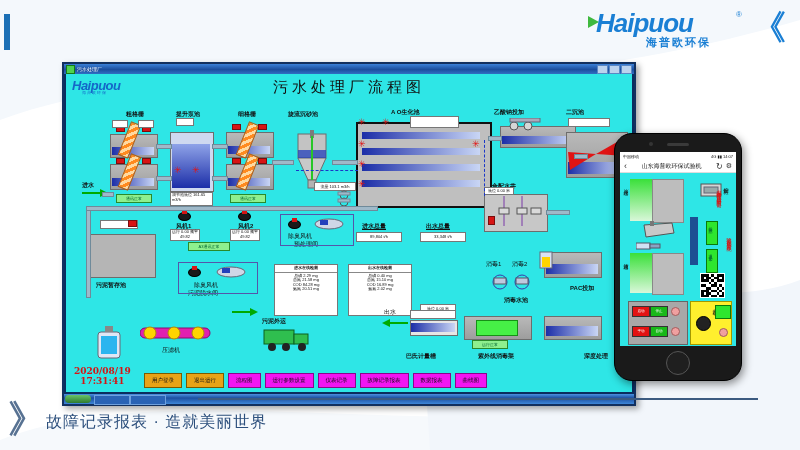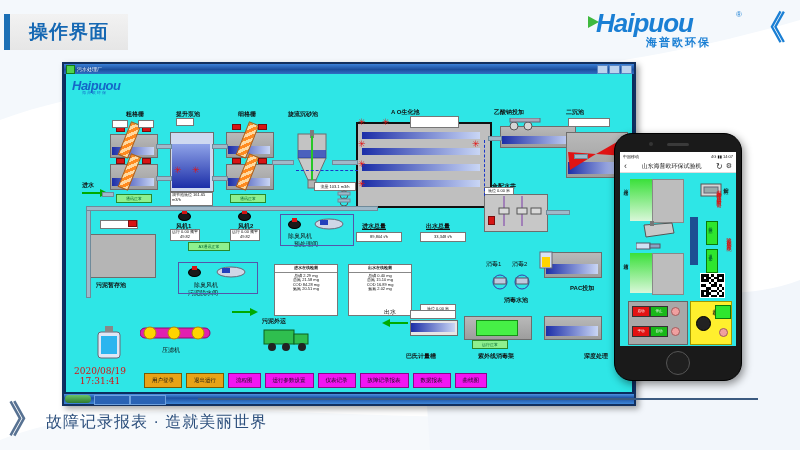--- a/index.html
+++ b/index.html
@@ -60,21 +60,21 @@
   .pipe-d{position:absolute;border-top:1px dashed #1a36c8;}
   .pipe-dv{position:absolute;border-left:1px dashed #1a36c8;}
   .screw{position:absolute;background:repeating-linear-gradient(135deg,#ff8a1f 0 3px,#ffd9a0 3px 6px);border:1px solid #b35f10;}
   .fan{position:absolute;color:#e21212;font-size:9px;line-height:9px;}
   .motor{position:absolute;width:11px;height:7px;border-radius:50%;background:#1a1a1a;border:1px solid #000;}
   .motor:after{content:"";position:absolute;left:3px;top:-3px;width:5px;height:4px;background:#d71414;}
   .btn-bar{position:absolute;left:6px;bottom:4px;right:4px;height:15px;display:flex;gap:4px;align-items:center;}
   .opbtn{height:13px;flex:0 0 auto;padding:0 7px;display:flex;align-items:center;justify-content:center;
      font-size:5.5px;color:#111;border:1px solid #7a5a00;background:#e8a317;white-space:nowrap;}
   .opbtn.magenta{background:#f215f2;border-color:#8a088a;}
-  .clock{position:absolute;left:8px;bottom:6px;color:#d71414;font-size:9px;font-weight:normal;text-align:center;line-height:1.05;font-family:"DejaVu Serif",serif;}
+  .clock{position:absolute;left:8px;bottom:6px;color:#d71414;font-size:9px;font-weight:bold;text-align:center;line-height:1.05;font-family:"DejaVu Serif",serif;}
 
   
   .phone{position:absolute;left:614px;top:133px;width:126px;height:246px;background:#1a1a1a;border-radius:18px;
      box-shadow:2px 3px 8px rgba(0,0,0,.45);border:1px solid #000;}
   .ph-speaker{position:absolute;left:50%;top:9px;transform:translateX(-50%);width:22px;height:3px;border-radius:2px;background:#3a3a3a;}
   .ph-cam{position:absolute;left:34px;top:8px;width:4px;height:4px;border-radius:50%;background:#343434;}
   .ph-screen{position:absolute;left:5px;top:18px;width:116px;height:194px;background:#2ee6e6;overflow:hidden;}
   .ph-status{height:8px;background:#fff;display:flex;align-items:center;justify-content:space-between;padding:0 3px;font-size:4px;color:#111;}
   .ph-nav{height:12px;background:#fff;display:flex;align-items:center;gap:3px;padding:0 4px;border-bottom:1px solid #ddd;}
   .ph-nav-title{font-size:6px;color:#111;flex:1;text-align:center;white-space:nowrap;}
@@ -96,23 +96,20 @@
 
 <div class="slide">
 
   <svg class="bg-swoosh" viewBox="0 0 800 450" preserveAspectRatio="none">
     <path d="M0,120 C220,40 420,130 800,20 L800,0 L0,0 Z" fill="#f4f8fc"></path>
     <path d="M0,440 C180,370 430,455 800,392 L800,450 L0,450 Z" fill="#f6f9fc"></path>
     <path d="M420,300 C560,250 700,320 800,280 L800,450 L430,450 Z" fill="#f2f6fb"></path>
   </svg>
 
   <div class="title-bar"></div>
-  <div class="title-box">
-    <span class="title-text">操作界面</span>
-  </div>
 
   <div class="brand">
     <span class="brand-leaf"></span>
     <span class="brand-name">Haipuou</span>
     <span class="brand-reg">®</span>
     <span class="brand-cn">海普欧环保</span>
     <span class="chev-hdr">《</span>
   </div>
 
   <div class="monitor">
@@ -124,20 +121,21 @@
         <span></span>
         <span></span>
         <span></span>
       </span>
     </div>
 
     <div class="screen">
 
       <div class="sc-logo">Haipuou</div>
       <div class="sc-logo-cn">海普欧环保</div>
+      <div class="sc-title">污水处理厂流程图</div>
 
       <div class="lbl lbl-b" style="left:60px;top:36px">粗格栅</div>
       <div class="lbl lbl-b" style="left:110px;top:36px">提升泵池</div>
       <div class="lbl lbl-b" style="left:172px;top:36px">细格栅</div>
       <div class="lbl lbl-b" style="left:222px;top:36px">旋流沉砂池</div>
       <div class="lbl lbl-b" style="left:325px;top:34px">A O生化池</div>
       <div class="lbl lbl-b" style="left:428px;top:34px">乙酸钠投加</div>
       <div class="lbl lbl-b" style="left:500px;top:34px">二沉池</div>
       <div class="lbl lbl-b" style="left:420px;top:108px">综合配水井</div>
       <div class="lbl lbl-b" style="left:110px;top:148px">风机1</div>

